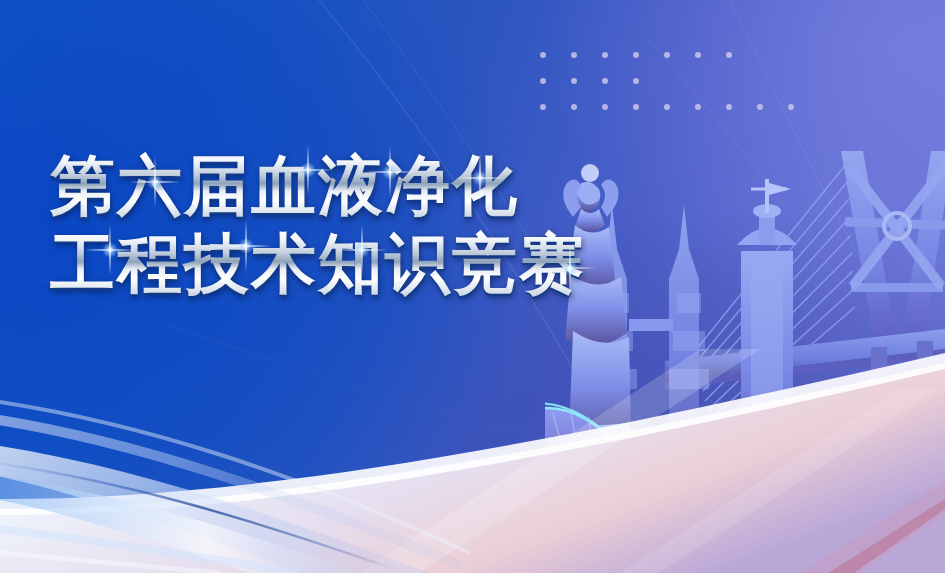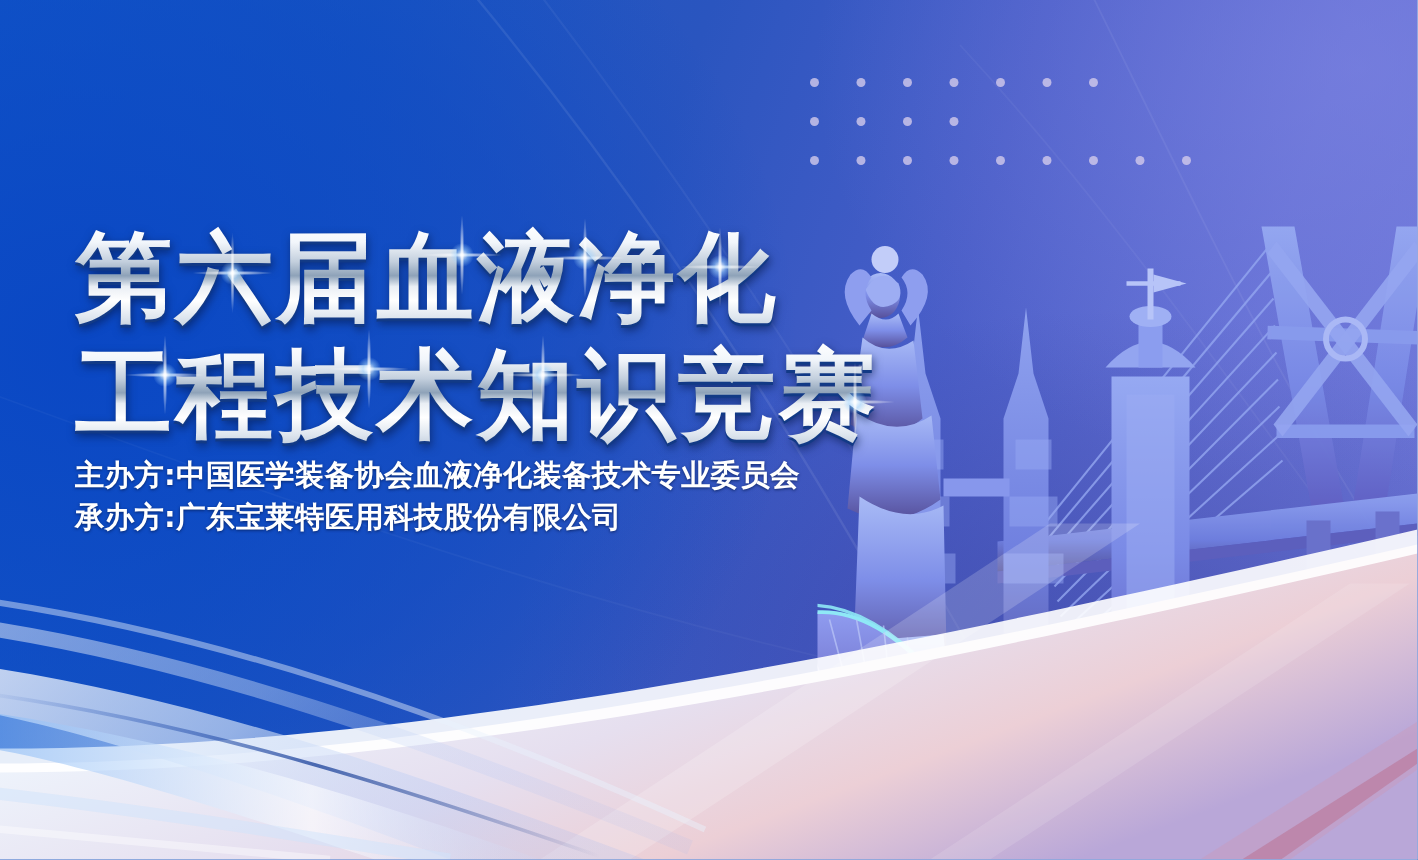--- a/index.html
+++ b/index.html
@@ -344,18 +344,14 @@
         </span>
         <span class="sparkle" style="left: 312px; top: 100px;">
           <i></i>
         </span>
         <span class="sparkle" style="left: 520px; top: 118px;">
           <i></i>
         </span>
       </div>
   </div>
 
-  <div class="sub-block">
-    <div class="sub-line">主办方:中国医学装备协会血液净化装备技术专业委员会</div>
-    <div class="sub-line">承办方:广东宝莱特医用科技股份有限公司</div>
-  </div>
 
 </div>
 
 </body></html>

